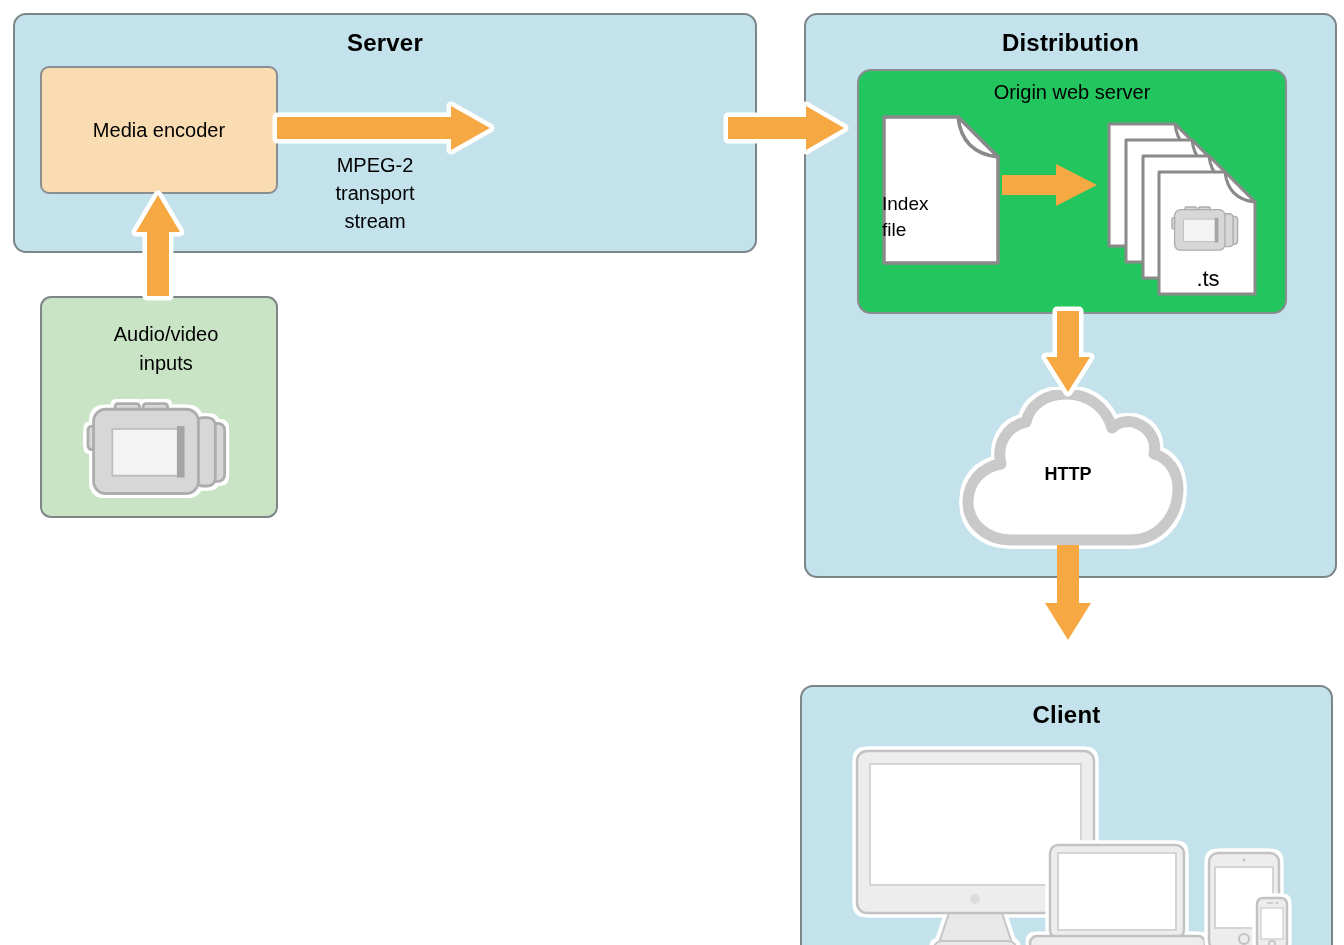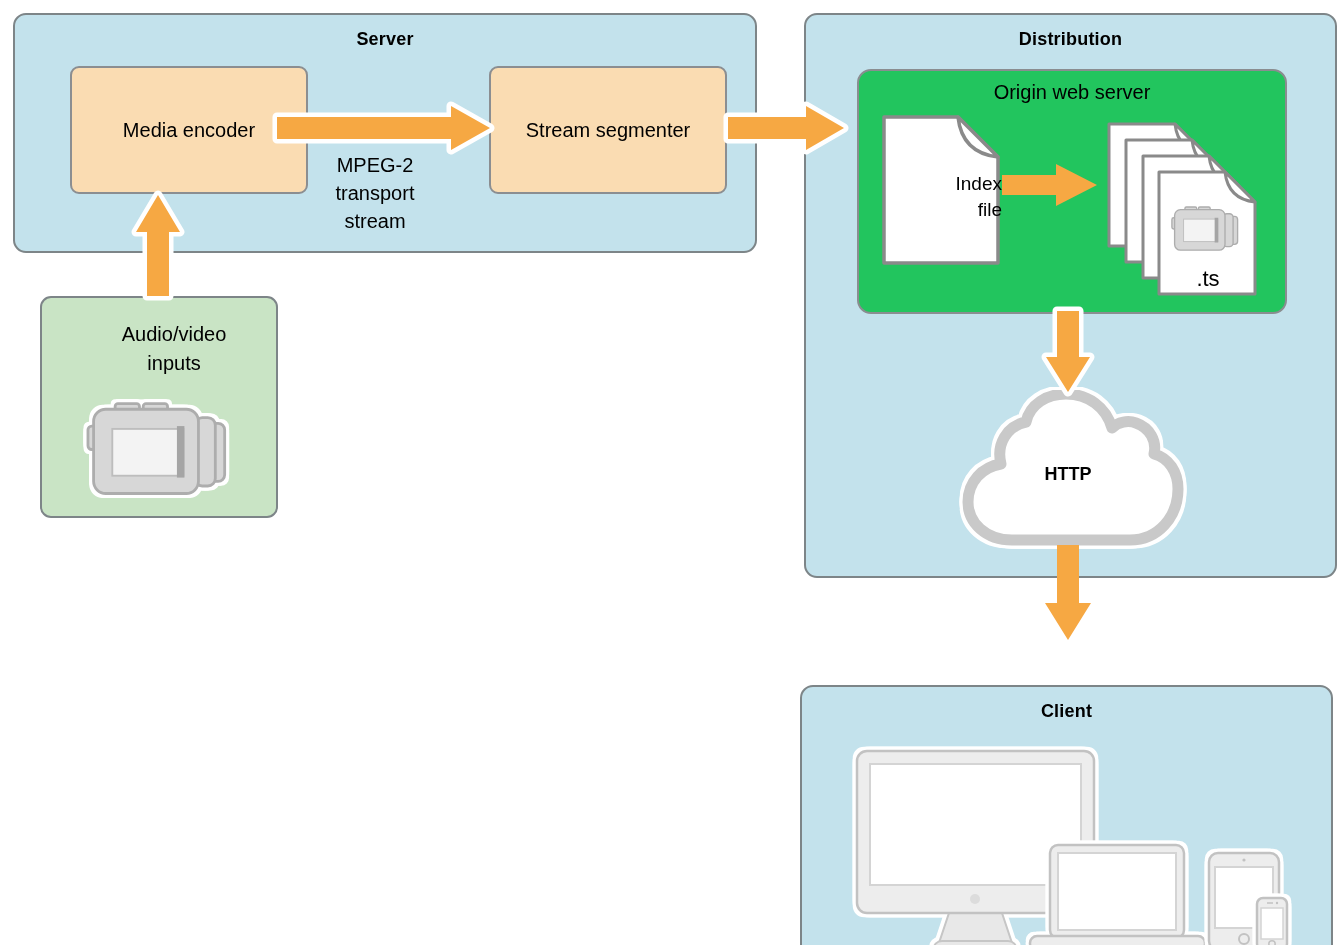--- a/index.html
+++ b/index.html
@@ -2,38 +2,38 @@
 <html><head>
 <meta charset="utf-8">
 <style>
   * { margin:0; padding:0; box-sizing:border-box; }
   html,body { background:#ffffff; }
   body { font-family:"Liberation Sans", sans-serif; color:#000; }
   #canvas { position:relative; width:1344px; height:945px; background:#fff; overflow:hidden; }
 
   .group-box { position:absolute; background:#C3E2EC; border:2px solid #7D8588; border-radius:13px; z-index:1; }
   .group-title { position:absolute; left:0; top:14px; width:100%; text-align:center;
-                 font-size:18px; font-weight:bold; letter-spacing:.2px; z-index:4; }
+                 font-size:24px; font-weight:bold; letter-spacing:.2px; z-index:4; }
 
   .process-node { position:absolute; background:#FADCB2; border:2px solid #8B8E91; border-radius:9px;
                   display:flex; align-items:center; justify-content:center;
                   font-size:20px; z-index:2; text-align:center; }
 
   .input-node { position:absolute; background:#C9E4C5; border:2px solid #7D8588; border-radius:11px; z-index:2; }
-  .input-node .node-label { position:absolute; top:22px; left:15px; width:100%; text-align:center;
+  .input-node .node-label { position:absolute; top:22px; left:7px; width:100%; text-align:center;
                             font-size:20px; line-height:29px; white-space:pre-line; }
 
   .white-panel { position:absolute; background:#22c55e; border:2px solid #8A8D90; border-radius:14px; z-index:2; }
   .panel-title { position:absolute; top:10px; left:0; width:100%; text-align:center; font-size:20px; }
 
   .edge-label { position:absolute; text-align:center; font-size:20px; line-height:28px;
                 white-space:pre-line; z-index:4; }
 
-  .doc-label { position:absolute; text-align:right; font-size:19px; line-height:26px;
-               white-space:pre-line; z-index:4; }
+  .doc-label { position:absolute; text-align:left; font-size:19px; line-height:26px;
+               white-space:pre-line; z-index:4;margin-top:20px; }
 
   .cloud-label { position:absolute; text-align:center; font-size:18px; font-weight:bold; z-index:4; }
 
   svg.layer { position:absolute; z-index:3; pointer-events:none; }
   svg.icon-svg { position:absolute; z-index:2; }
 
   .wout  { filter: drop-shadow(3px 0 0 #fff) drop-shadow(-3px 0 0 #fff)
                    drop-shadow(0 3px 0 #fff) drop-shadow(0 -3px 0 #fff); }
 
   .arrow-under { fill:#fff; stroke:#fff; stroke-width:9; stroke-linejoin:round; }
@@ -60,27 +60,24 @@
         <path d="M 0,0 L 66,0 L 96,30 L 96,122 L 0,122 Z" fill="#fff" stroke="#8A8A8A" stroke-width="3" stroke-linejoin="round"></path>
         <path d="M 66,0 Q 69,27 96,30 L 66,0 Z" fill="#fff" stroke="#8A8A8A" stroke-width="3" stroke-linejoin="round"></path>
       </g>
     </defs>
   </svg>
 
   <div class="group-box" style="left:13px; top:13px; width:744px; height:240px;">
     <div class="group-title">Server</div>
   </div>
 
-  <div class="process-node" style="left:40px; top:66px; width:238px; height:128px;margin-left:30px;">
+  <div class="process-node" style="left:40px; top:66px; width:238px; height:128px;">
     <span>Media encoder</span>
   </div>
 
-  <div class="process-node" style="left:489px; top:66px; width:238px; height:128px;">
-    <span>Stream segmenter</span>
-  </div>
 
   <div class="edge-label" style="left:290px; top:151px; width:170px;">MPEG-2
 transport
 stream</div>
 
   <div class="input-node" style="left:40px; top:296px; width:238px; height:222px;">
     <div class="node-label">Audio/video
 inputs</div>
     <svg class="icon-svg wout" style="left:44px; top:100px;" width="150" height="103" viewBox="0 0 160 110">
       <use href="#camcorder"></use>

